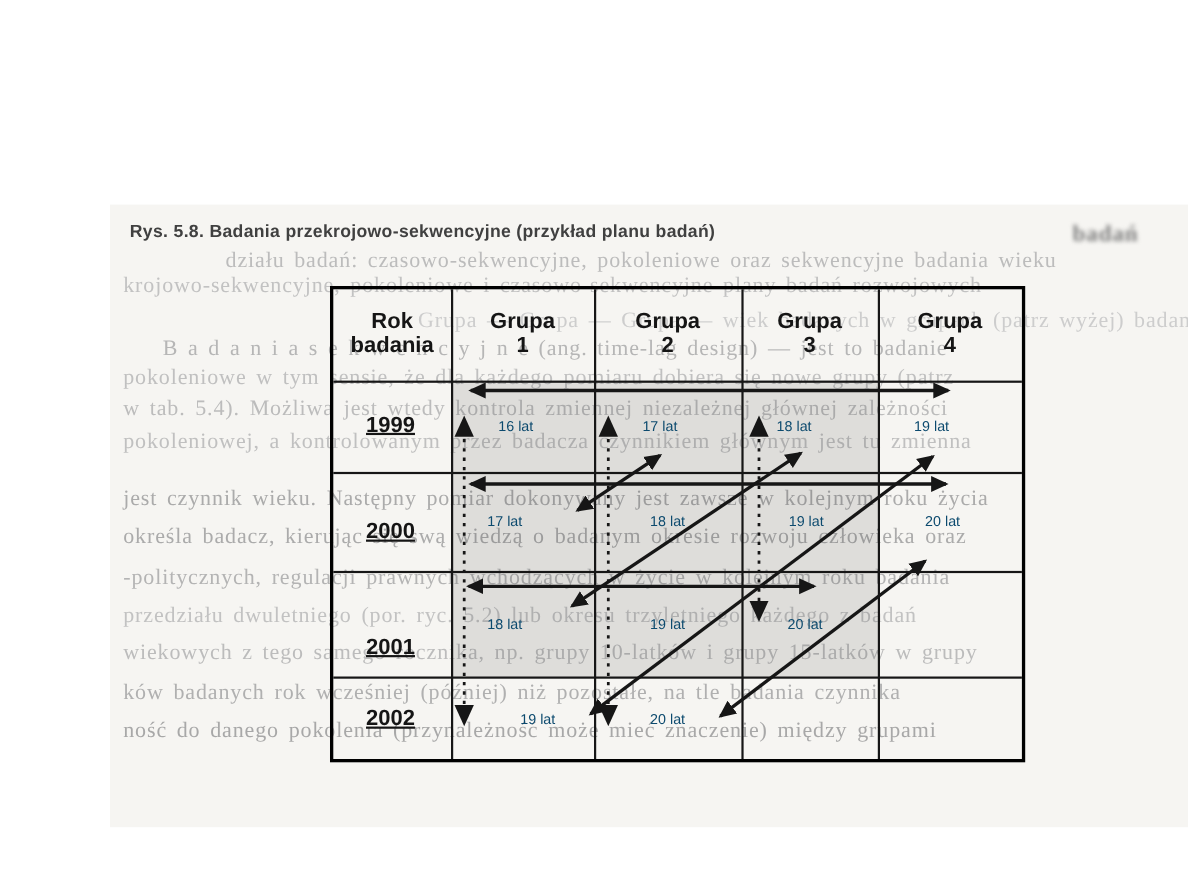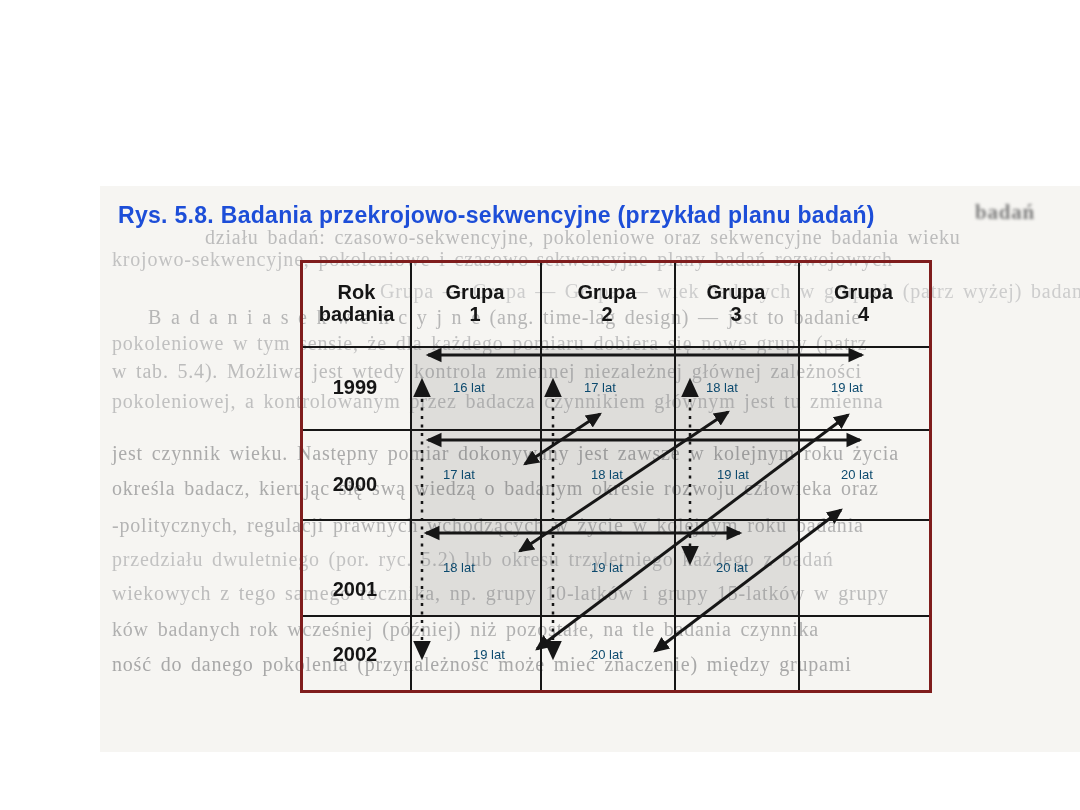--- a/index.html
+++ b/index.html
@@ -5,33 +5,33 @@
   html,body{margin:0;padding:0;background:#ffffff;}
   #canvas{position:relative;width:1080px;height:810px;background:#ffffff;overflow:hidden;
           font-family:"Liberation Sans",sans-serif;}
   .scan{position:absolute;left:100px;top:186px;width:980px;height:566px;background:#f6f5f2;}
   
   .bleed{position:absolute;white-space:nowrap;font-family:"Liberation Serif",serif;
          font-size:20px;letter-spacing:0.8px;word-spacing:3px;filter:blur(0.45px);
          user-select:none;z-index:1;}
   .bleed.smudge{filter:blur(1.8px);font-weight:bold;font-size:21px;}
   
-  .title{position:absolute;left:118px;top:202px;font-size:23px;font-weight:bold;
-         letter-spacing:0.3px;color:#1d4ed8;z-index:3;text-align:center;}
+  .title{position:absolute;left:118px;top:202px;font-size:16px;font-weight:bold;
+         letter-spacing:0.3px;color:#404040;z-index:3;text-align:center;}
   
   .tbl{position:absolute;left:300px;top:260px;width:632px;height:433px;
-       border:3px solid #7f1d1d;box-sizing:border-box;z-index:2;}
+       border:3px solid #000000;box-sizing:border-box;z-index:2;}
   .shade{position:absolute;left:107px;top:83px;width:388px;height:270px;
          background:rgba(60,60,60,0.13);}
   .vline{position:absolute;top:0;bottom:0;width:2px;background:#161616;}
   .hline{position:absolute;left:0;right:0;height:2px;background:#161616;}
   .hcell{position:absolute;text-align:center;font-size:20px;font-weight:bold;
          color:#151515;line-height:1.12;z-index:4;}
   .year{position:absolute;left:0;width:104px;text-align:center;font-size:20px;
-        font-weight:bold;color:#151515;transform:translateY(-50%);z-index:4;}
+        font-weight:bold;color:#151515;transform:translateY(-50%);z-index:4;text-decoration:underline;}
   .age{position:absolute;font-size:13px;font-weight:normal;color:#0c4a6e;
        transform:translateY(-50%);z-index:4;}
   svg.arrows{position:absolute;left:-3px;top:-3px;z-index:5;pointer-events:none;}
 </style>
 </head>
 <body>
 
 <div id="canvas">
   <div class="scan"></div>
 

